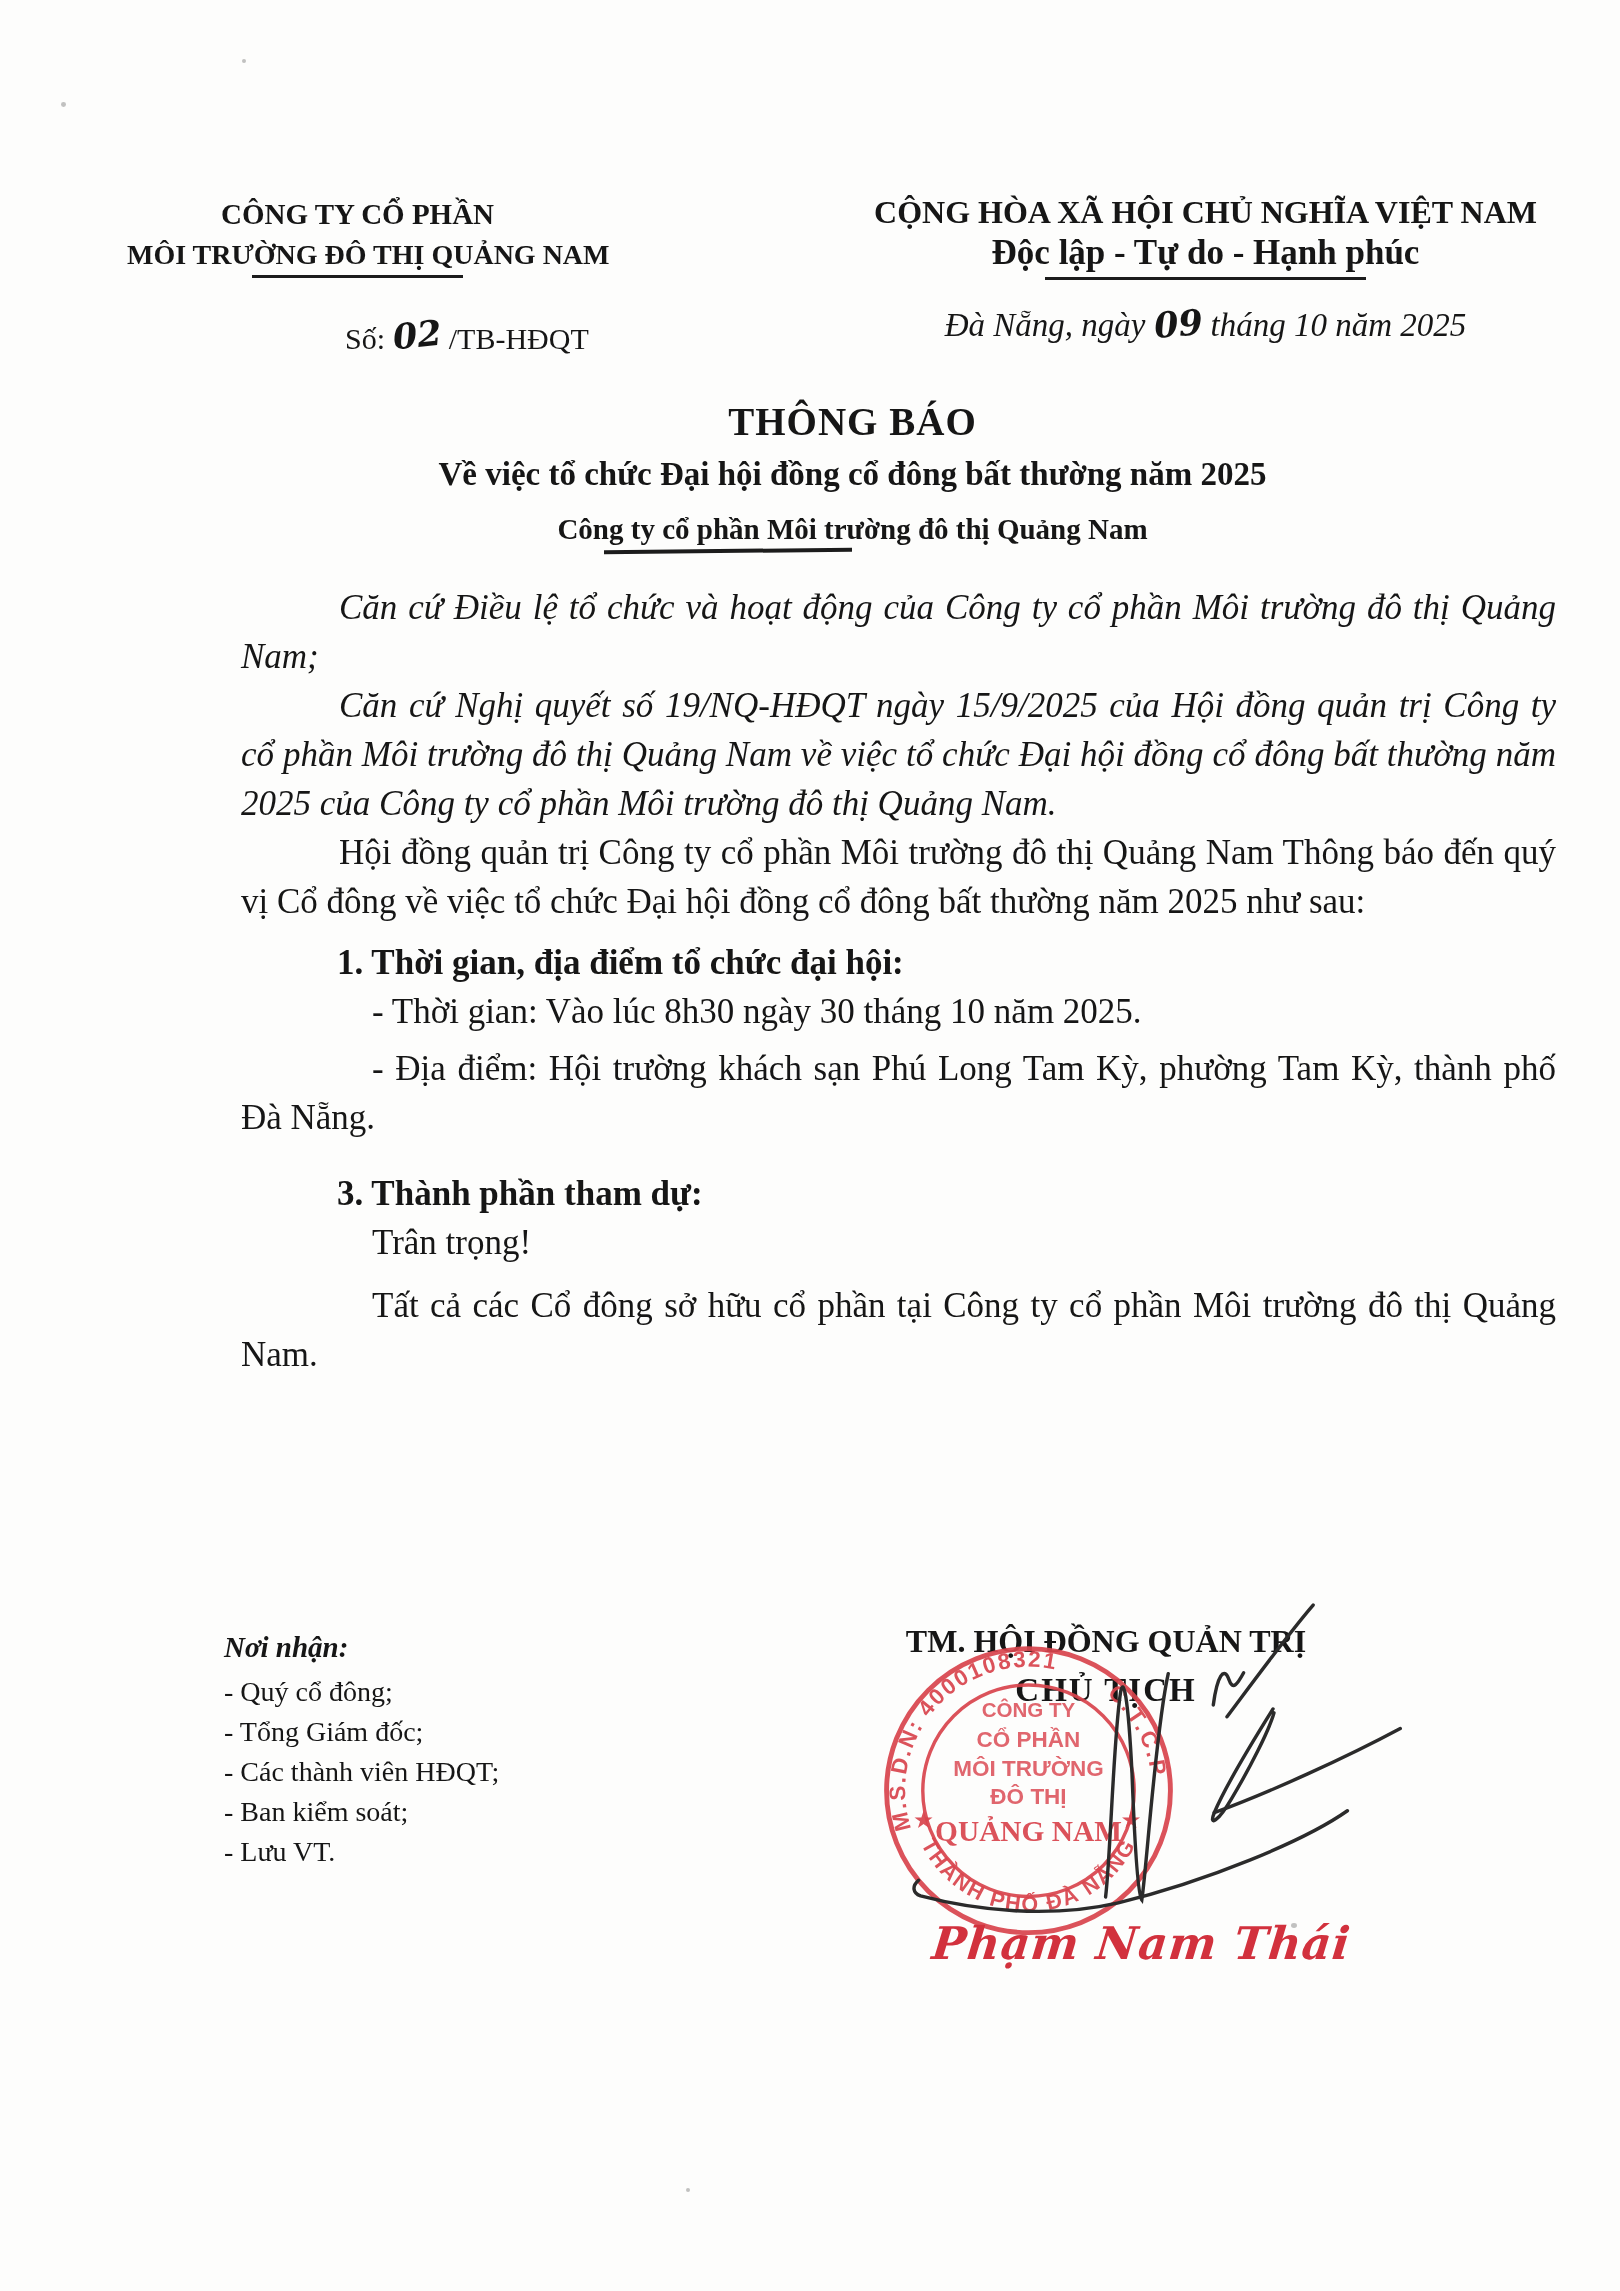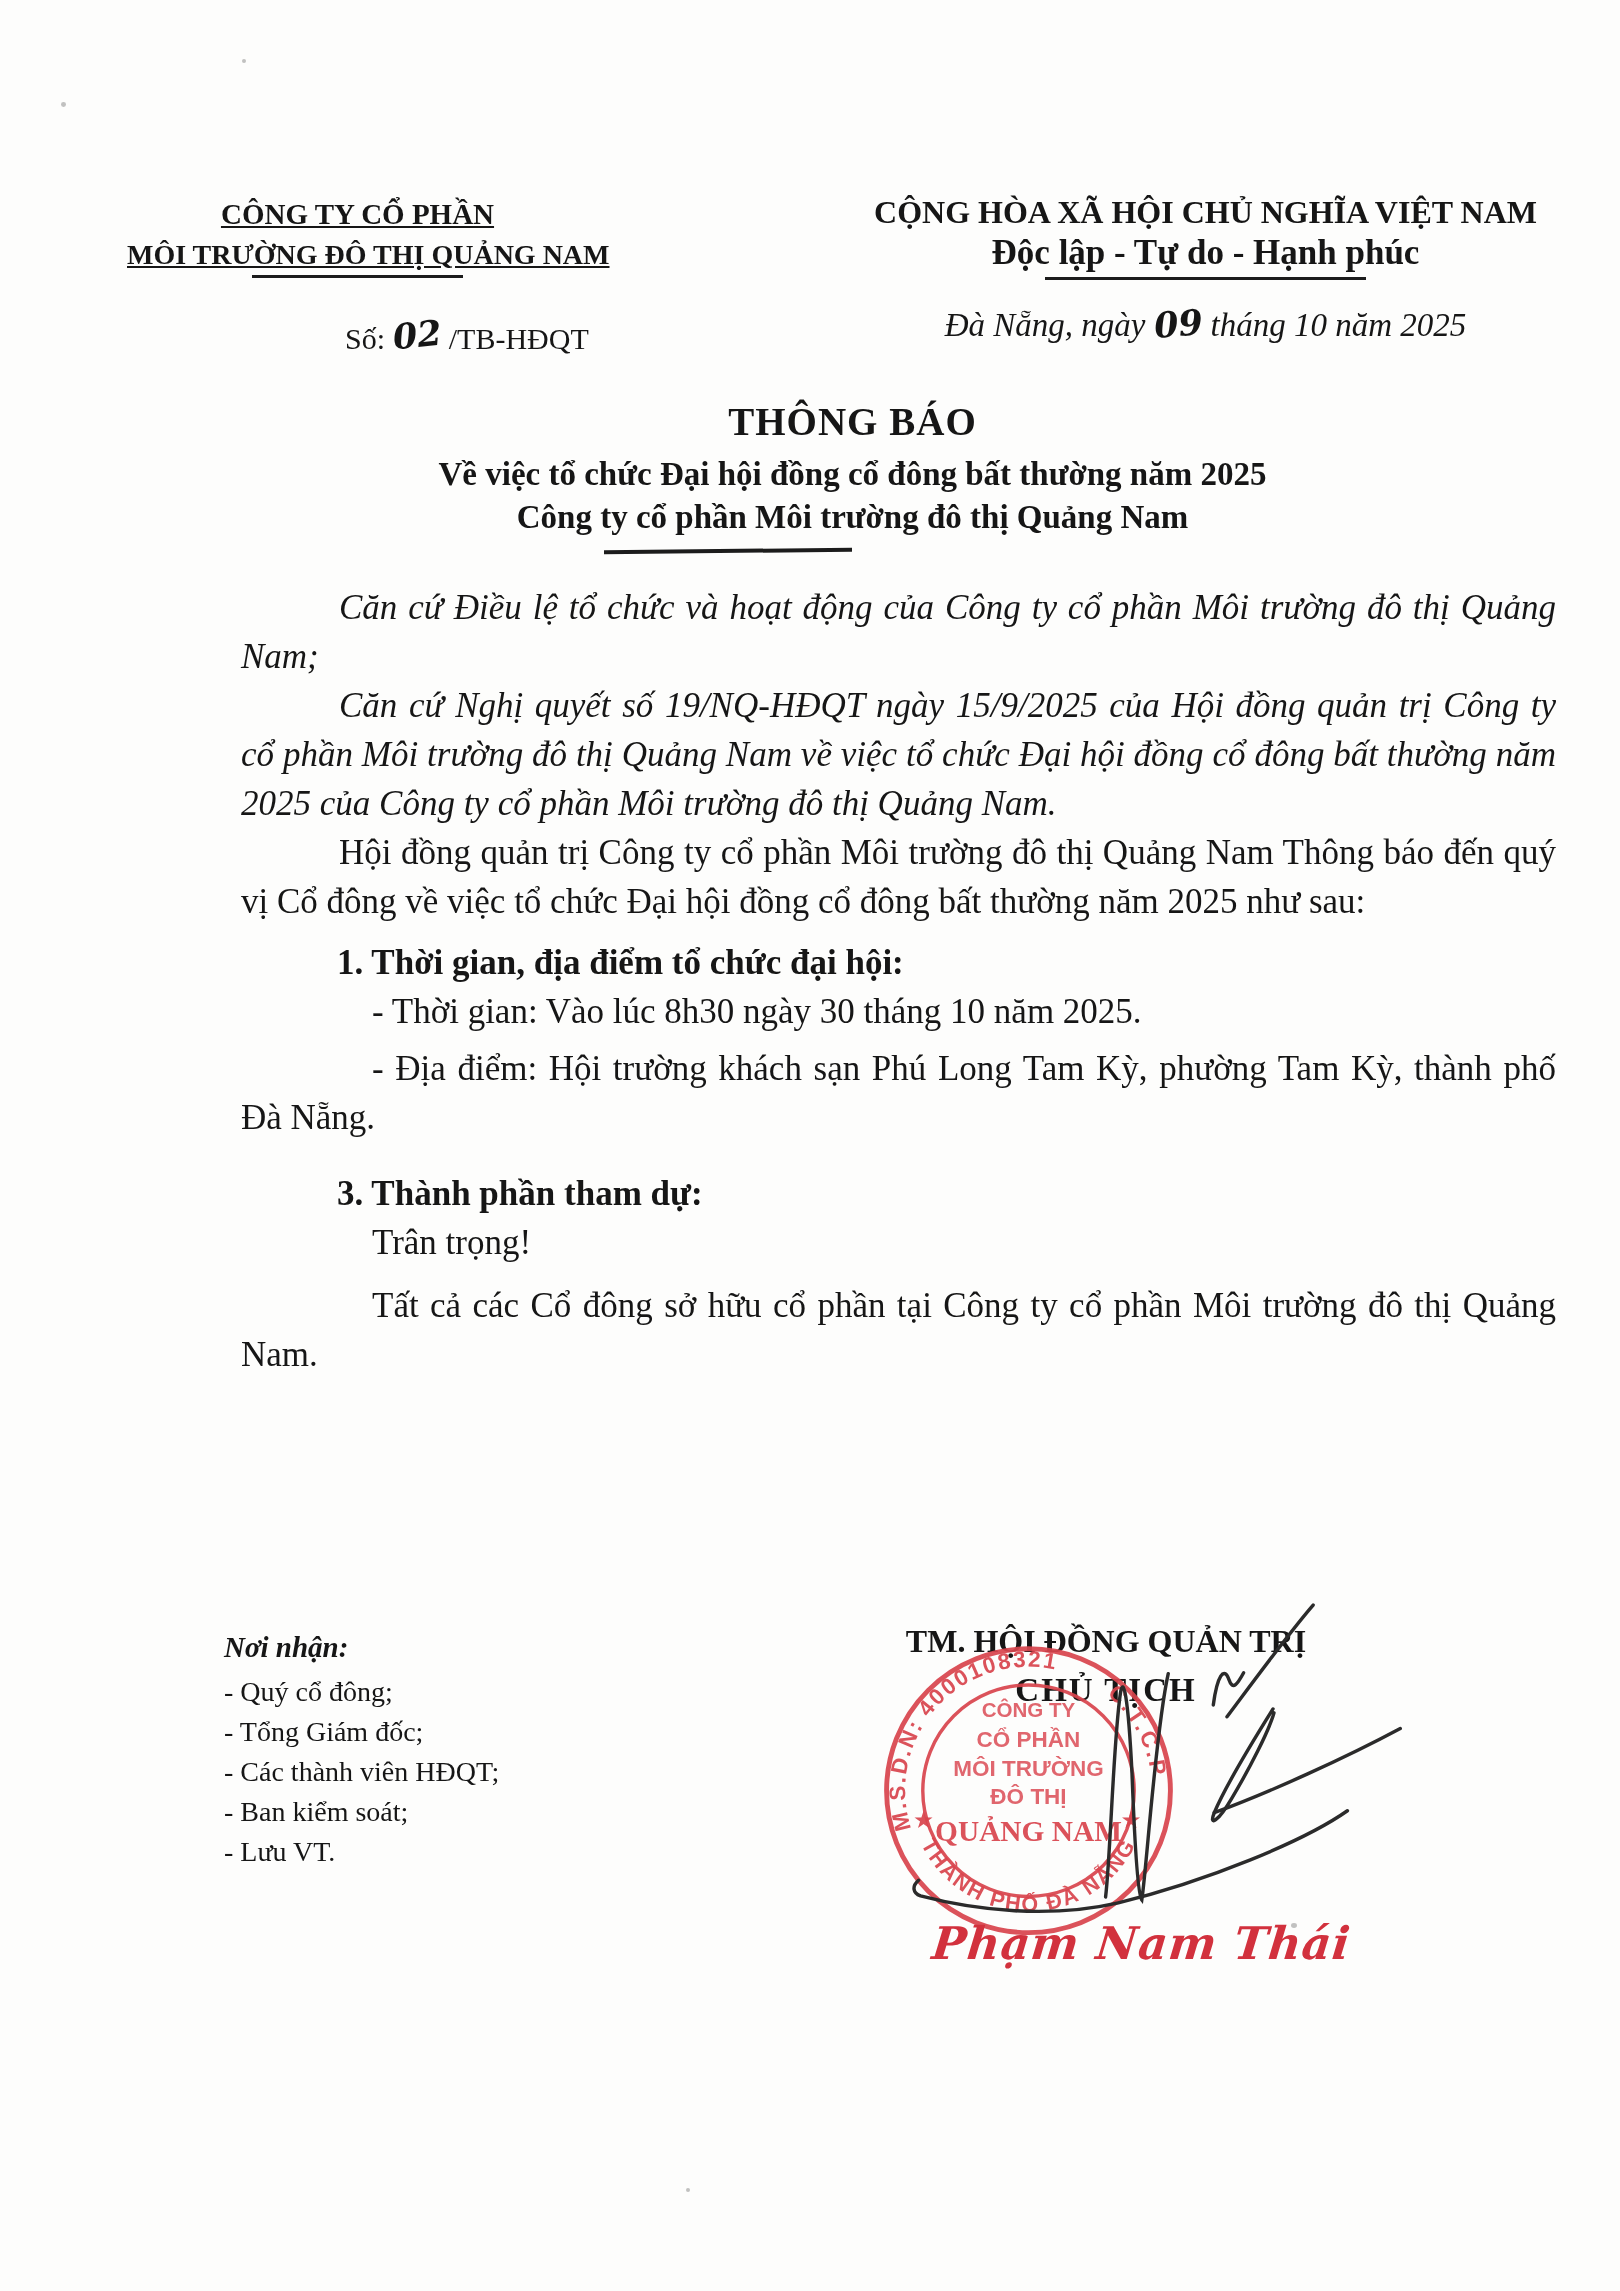--- a/index.html
+++ b/index.html
@@ -3,39 +3,39 @@
 <meta charset="utf-8">
 <title>Scanned notice document</title>
 <style>
   html,body { margin:0; padding:0; background:#888; }
   .page {
     position:relative; width:1620px; height:2292px; margin:0 auto;
     background:#fefefdf8; background-color:#fdfdfc;
     font-family:"Liberation Serif","DejaVu Serif",serif;
     color:#161616; overflow:hidden;
   }
-  .hdr-left { position:absolute; left:127px; top:198px; width:461px; text-align:center; font-weight:bold;text-decoration:underline; }
+  .hdr-left { position:absolute; left:127px; top:198px; width:461px; text-align:center; font-weight:bold; }
   .hdr-left .l1 { font-size:29px; }
   .hdr-left .l2 { font-size:28px; margin-top:7.8px; letter-spacing:0px; white-space:nowrap; }
   .rule-c { height:2.9px; background:#1c1c1c; margin:3.9px auto 0; }
   .hdr-left .rule-c { width:211px; }
   .so-line { position:absolute; left:345px; top:316px; font-size:30px; white-space:nowrap; }
   .so-num { display:inline-block; font-style:italic; font-weight:bold; font-size:35px;
             transform:rotate(-6deg) translateY(-2px); font-family:"DejaVu Serif",serif; }
   .hdr-right { position:absolute; left:828px; top:194px; width:755px; text-align:center; }
   .hdr-right .l1 { font-weight:bold; font-size:32px; white-space:nowrap; }
   .hdr-right .l2 { font-weight:bold; font-size:35px; margin-top:2px; }
   .hdr-right .rule-c { width:321px; }
   .date-line { margin-top:23.5px; font-style:italic; font-size:33px; white-space:nowrap; }
   .date-day { display:inline-block; font-weight:bold; font-size:35px; font-family:"DejaVu Serif",serif;
               transform:rotate(-5deg); }
   .doc-title { position:absolute; left:88px; top:398px; width:1529px; text-align:center; font-weight:bold; }
   .doc-title .t1 { font-size:39px; line-height:47px; letter-spacing:1px; }
   .doc-title .t2 { font-size:33px; line-height:43px; margin-top:7.8px; }
-  .doc-title .t3 { font-size:33px; line-height:43px; margin-top:0; }
+  .doc-title .t3 { font-size:29px; line-height:43px; margin-top:12px; }
   .title-rule { position:absolute; left:604px; top:549px; width:248px; height:3.9px; background:#1c1c1c;
                 transform:rotate(-0.6deg); }
   .body-text { position:absolute; left:223px; top:583px; width:1315px; font-size:35px; line-height:49px;
                text-align:justify;margin-left:18px; }
   .body-text p { margin:0; }
   .p-ind  { text-indent:98px; }
   .p-it   { font-style:italic; }
   .p-head { text-indent:96px; font-weight:bold; }
   .mt12 { margin-top:11.8px !important; }
   .mt8  { margin-top:7.8px  !important; }

